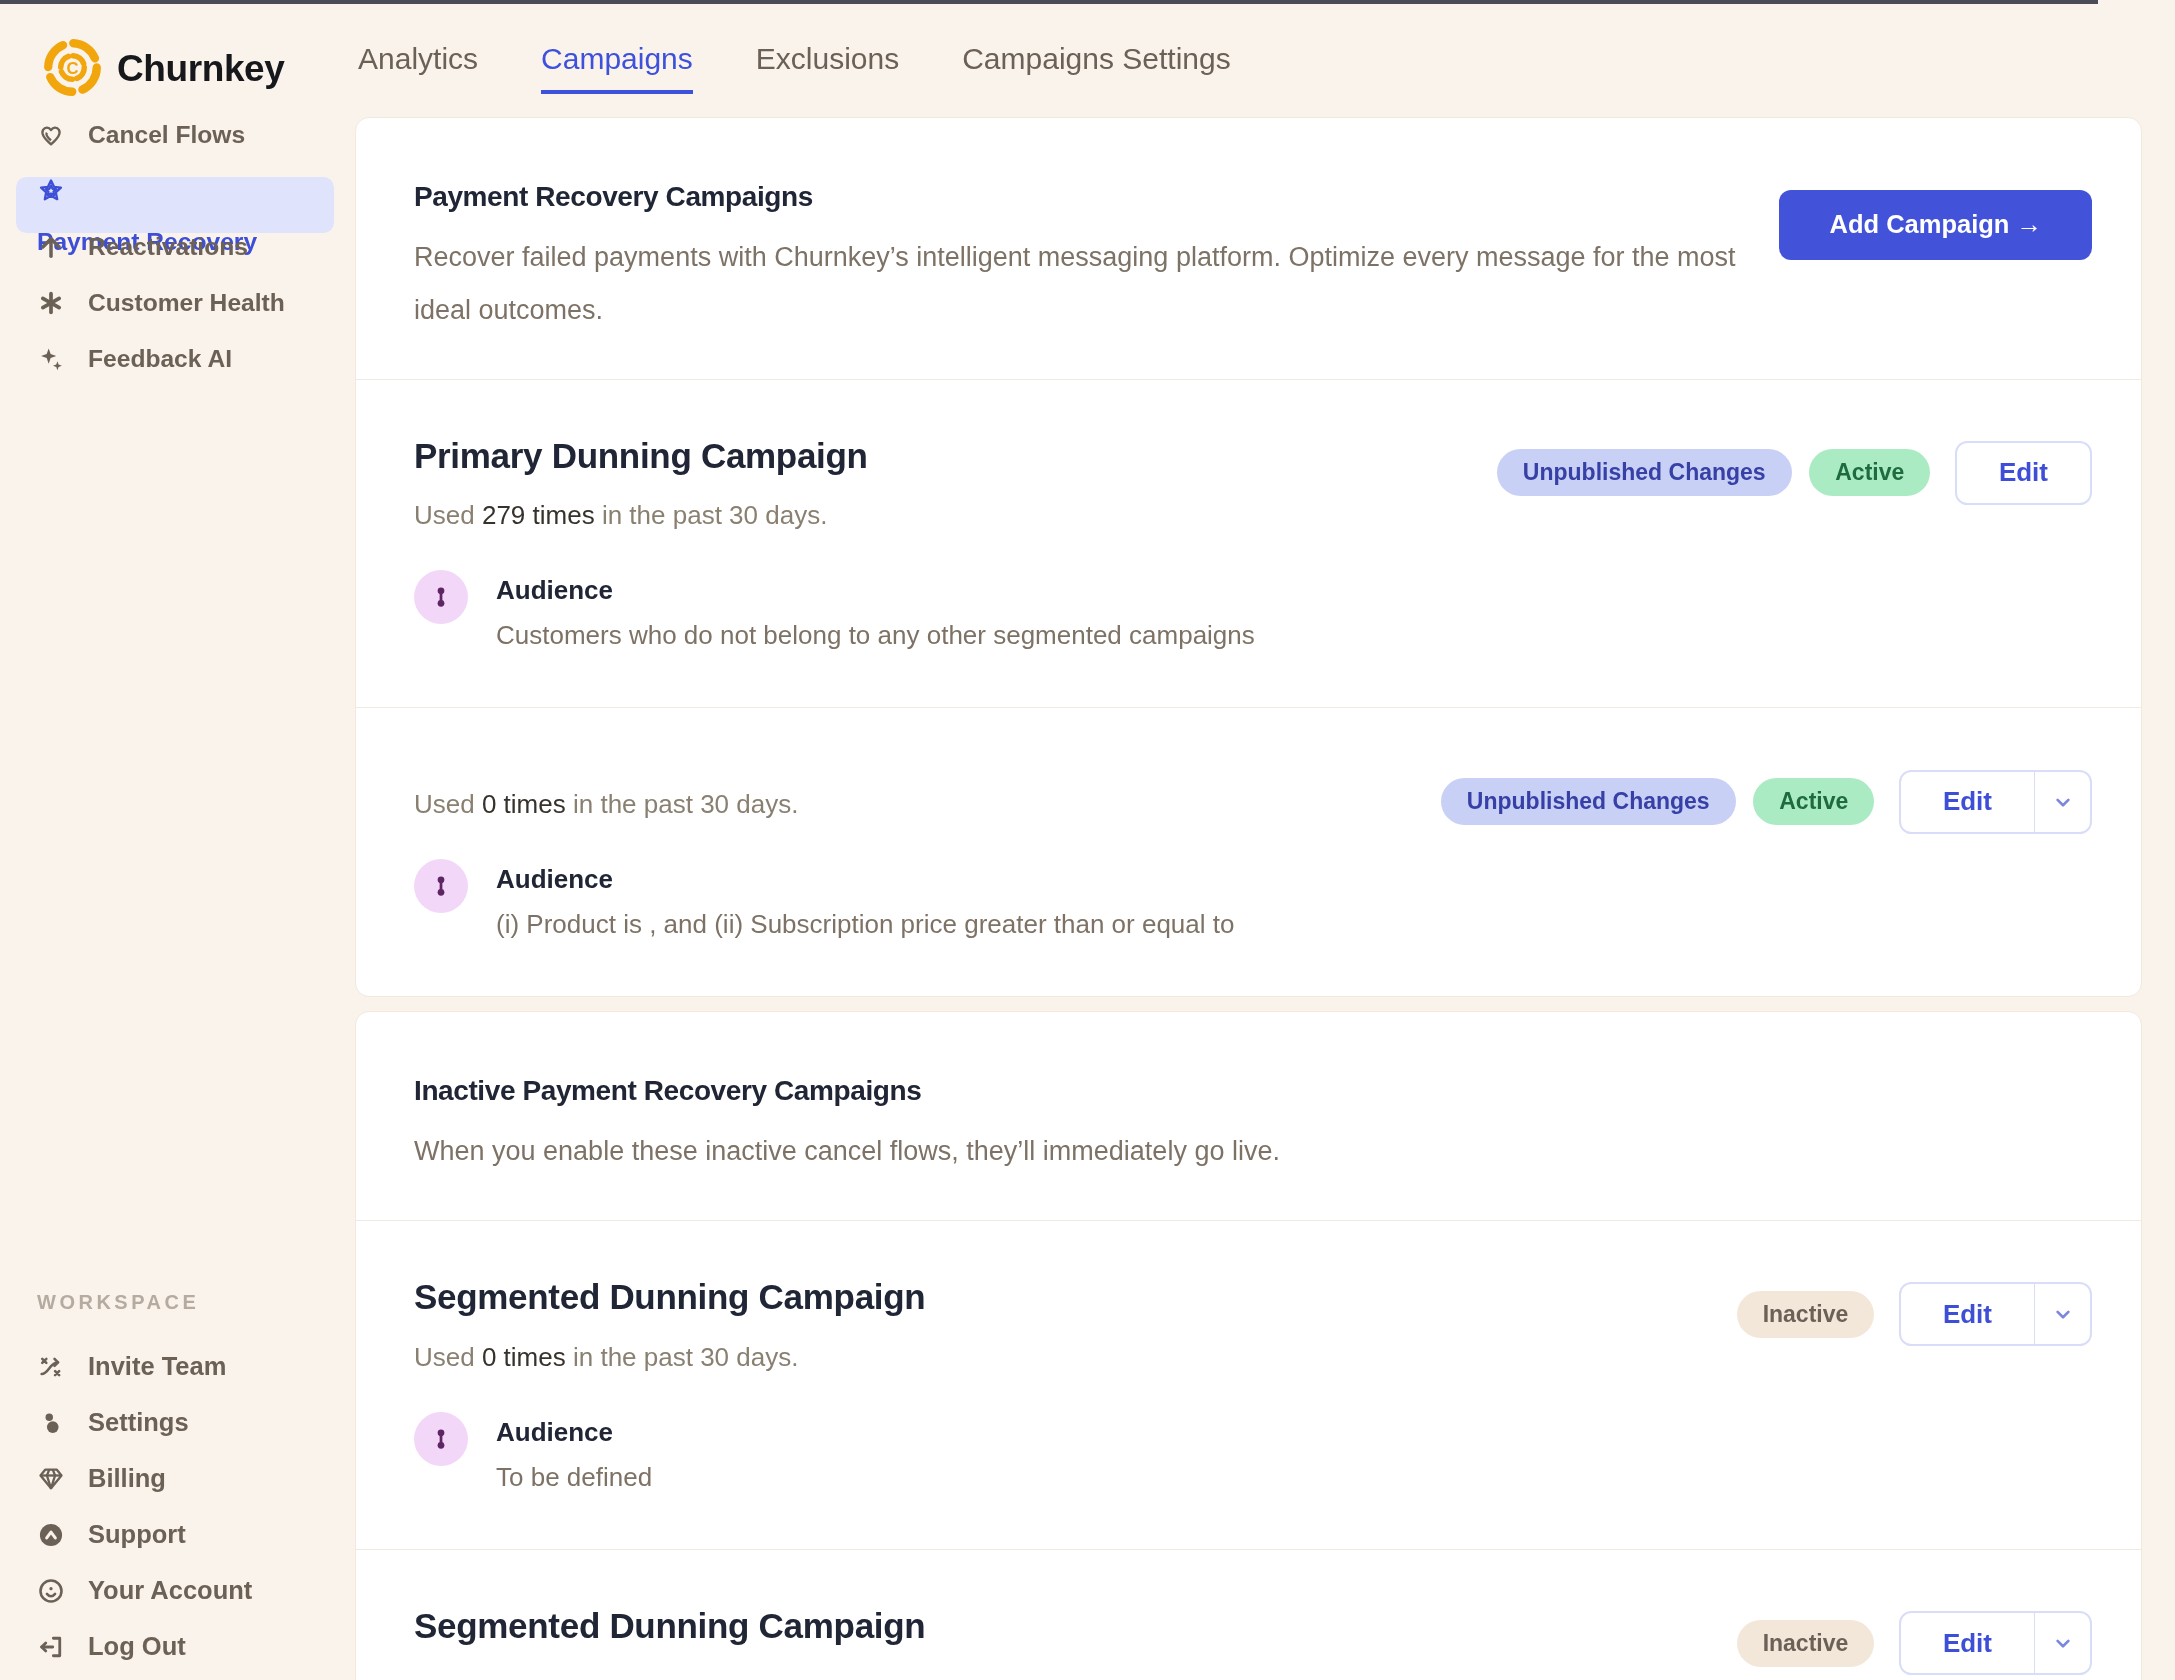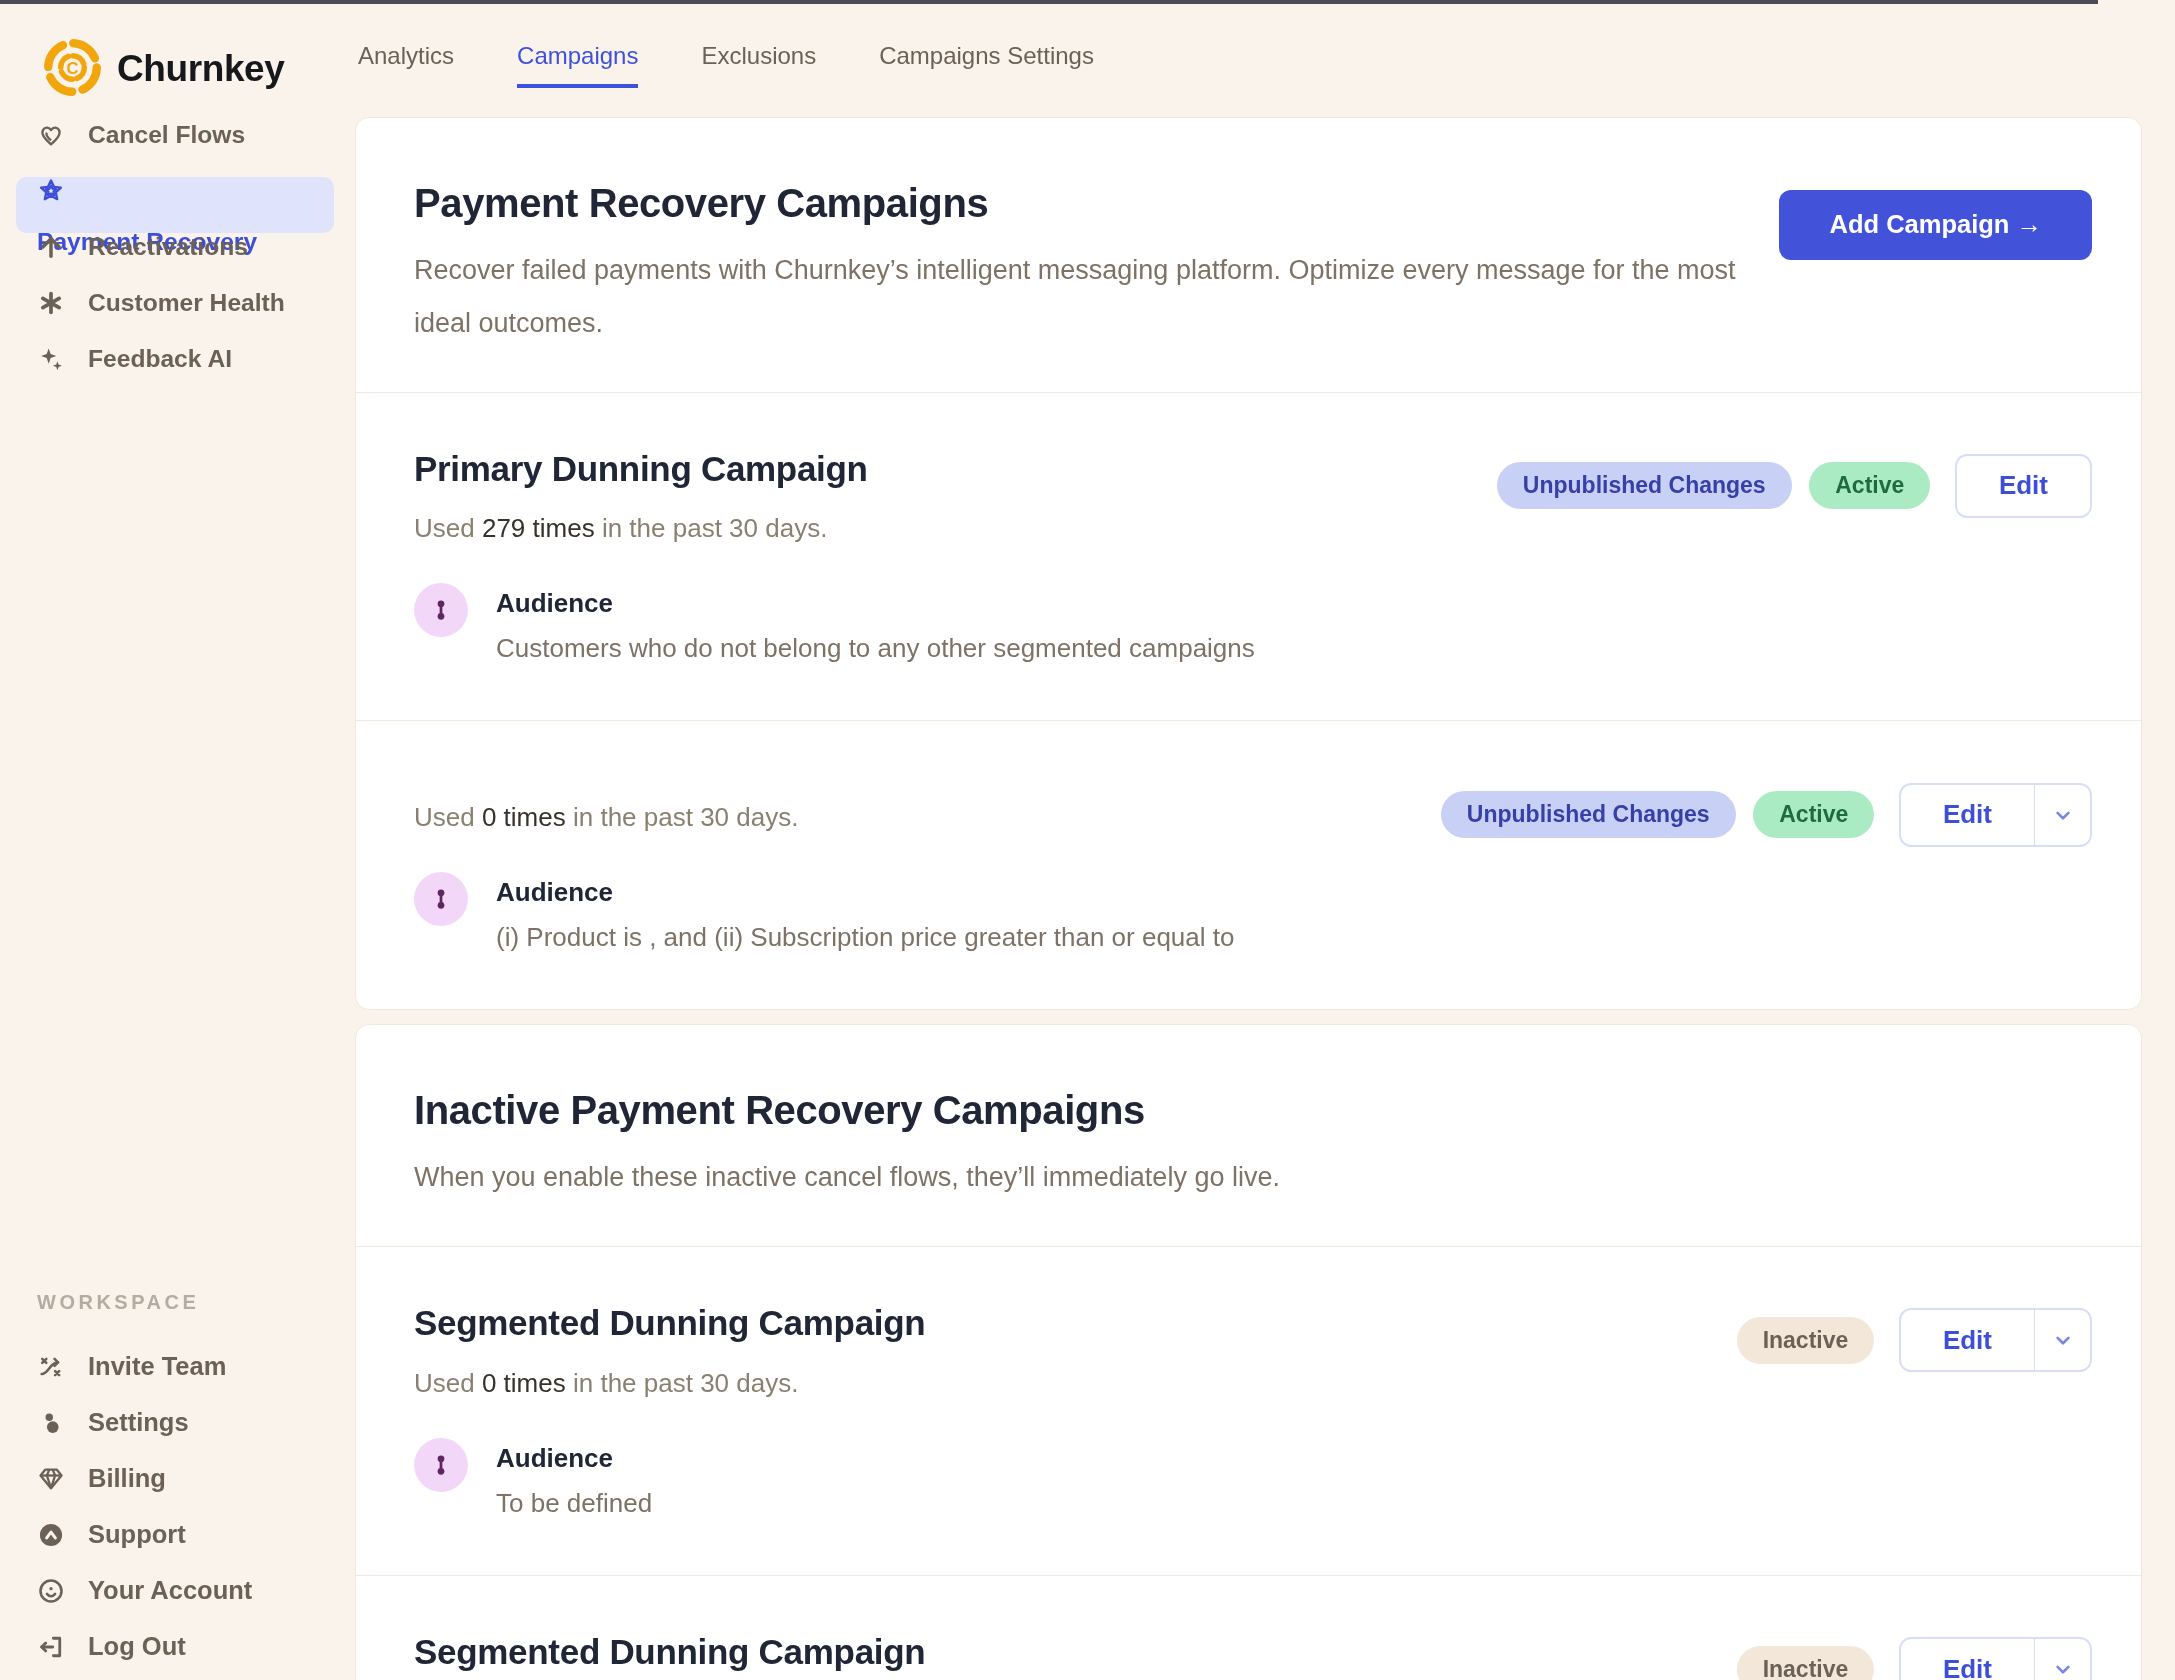--- a/index.html
+++ b/index.html
@@ -5,40 +5,40 @@
   * { margin:0; padding:0; box-sizing:border-box; }
   html,body { width:2175px; height:1680px; overflow:hidden;
     background:#FAF3EB; font-family:"Liberation Sans", sans-serif; color:#202636; }
 
   .top-strip { position:absolute; top:0; left:0; width:2098px; height:4.4px; background:#4A4D58; }
 
   
   .brand { position:absolute; left:42px; top:37px; display:flex; align-items:center; gap:14px; }
   .brand-name { font-size:37px; font-weight:700; color:#17181C; letter-spacing:-0.4px; }
   .topnav { position:absolute; left:358px; top:42px; display:flex; gap:63px; align-items:flex-start; }
-  .topnav a { text-decoration:none; font-size:24px; font-weight:500; color:#6B6156; padding-bottom:14px; }
+  .topnav a { text-decoration:none; font-size:30px; font-weight:500; color:#6B6156; padding-bottom:14px; }
   .topnav a.active { color:#3D51DC; border-bottom:4.4px solid #3D51DC; }
 
   
   .sidebar { position:absolute; left:0; top:121px; width:355px; bottom:0; }
   .side-item { display:flex; gap:23px; height:56px; padding:0 21px 0 37px;
     font-size:24.6px; font-weight:600; color:#6B6156; cursor:pointer; }
   .side-item .ic { width:28px; height:28px; flex:0 0 28px; display:flex; align-items:center; justify-content:center; }
   .side-item.selected { background:#DFE3FB; border-radius:10.5px; margin:0 21px 0 16px; padding-left:21px; color:#3D4ED7;flex-direction:column; }
   .workspace { position:absolute; left:0; bottom:5.3px; width:355px; }
   .ws-label { padding:0 37px; margin-bottom:24.6px; font-size:20px; font-weight:700; letter-spacing:3.5px; color:#B5ABA0; }
   .ws-item { display:flex; align-items:center; gap:23px; height:56px; padding:0 37px;
     font-size:25.5px; font-weight:600; color:#6B6156; cursor:pointer; }
   .ws-item .ic { width:28px; height:28px; flex:0 0 28px; display:flex; align-items:center; justify-content:center; }
 
   
   .main { position:absolute; left:355px; top:117px; width:1787px; display:flex; flex-direction:column; gap:14px; }
   .card { background:#FFFFFF; border:1.8px solid #F2E9DD; border-radius:14px; overflow:hidden; }
   .card-head { display:flex; justify-content:space-between; align-items:flex-start; padding:63px 49px 42px 58px; }
-  .sec-title { font-size:40px; font-weight:700; letter-spacing:-0.4px; color:#202636; }
+  .sec-title { font-size:28px; font-weight:700; letter-spacing:-0.4px; color:#202636; }
   .sec-desc  { margin-top:17.6px; font-size:27px; line-height:53px; color:#7D7265; max-width:1422px; }
   .add-btn { flex:0 0 auto; margin-top:8.8px; background:#4353D9; color:#FFFFFF; border:none; border-radius:12px;
     height:70px; padding:0 50px; font-size:25.5px; font-weight:600; font-family:inherit; cursor:pointer; }
 
   .campaign-row { border-top:1.8px solid #F0EAE0; padding:56px 49px 56px 58px;
     display:flex; justify-content:space-between; align-items:flex-start; }
   .row-title { font-size:35px; font-weight:700; letter-spacing:-0.3px; color:#202636; }
   .usage { margin-top:24.6px; font-size:26px; color:#8A8071; }
   .usage .count { color:#37322B; font-weight:500; }
   .audience { margin-top:39px; display:flex; gap:28px; }

